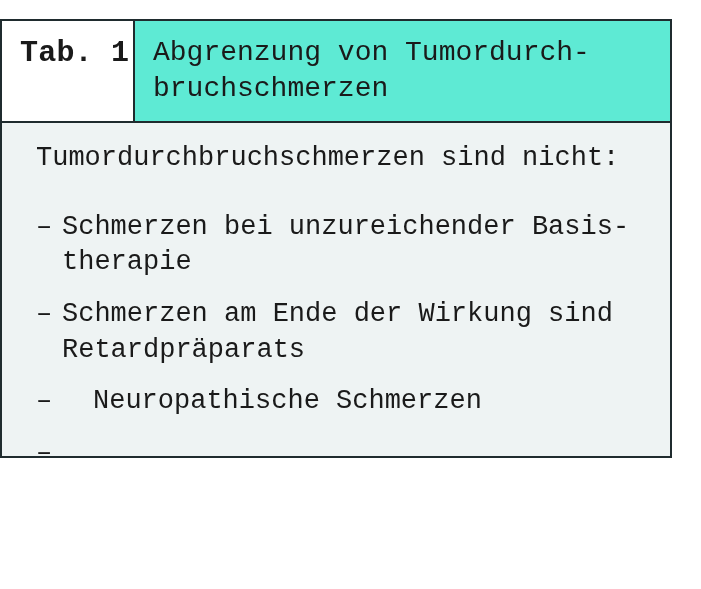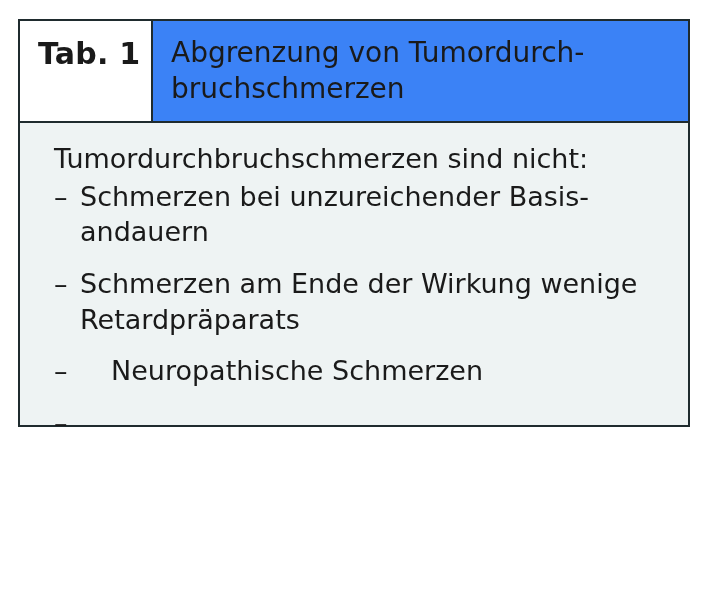--- a/index.html
+++ b/index.html
@@ -10,26 +10,27 @@
   body {
     width: 701px;
     height: 589px;
     font-family: "DejaVu Sans", sans-serif;
     color: #1a1a1a;
     overflow: hidden;
   }
 
   .table-wrap {
     position: absolute;
-    left: 18px;
+    left: 0;
     top: 19px;
     width: 672px;
     box-sizing: border-box;
     border: 2px solid #1f2b2e;
     background: #eef3f3;
+    font-family: Liberation Mono, monospace;
   }
 
   .table-header {
     display: flex;
     align-items: stretch;
     background: #ffffff;
     border-bottom: 2px solid #1f2b2e;
   }
 
   .table-label {
@@ -43,33 +44,33 @@
     background: #ffffff;
     white-space: nowrap;
   }
 
   .table-title {
     flex: 1 1 auto;
     box-sizing: border-box;
     padding: 14px 33px 14px 18px;
     font-size: 28px;
     line-height: 1.28;
-    background: #3b82f6;
+    background: #5eead4;
   }
 
   .table-body {
     box-sizing: border-box;
     padding: 18px 20px 20px 20px;
     background: #eef3f3;
   }
 
   .intro {
     font-size: 27px;
     line-height: 1.3;
-    margin: 0 0 3px 14px;
+    margin: 0 0 34px 14px;
   }
 
   ul.items {
     list-style: none;
     margin: 0;
     padding: 0;
   }
 
   ul.items li {
     position: relative;
@@ -100,25 +101,25 @@
 bruchschmerzen</div>
   </div>
 
   <div class="table-body">
     <p class="intro">Tumordurchbruchschmerzen sind nicht:</p>
 
     <ul class="items">
       <li>
         <span class="dash">–</span>
         <span style="white-space: pre-line;">Schmerzen bei unzureichender Basis-
-andauern</span>
+therapie</span>
       </li>
       <li>
         <span class="dash">–</span>
-        <span style="white-space: pre-line;">Schmerzen am Ende der Wirkung wenige
+        <span style="white-space: pre-line;">Schmerzen am Ende der Wirkung sind
 Retardpräparats</span>
       </li>
       <li>
         <span class="dash">–</span>
         <span style="white-space: pre-line; margin-left: 31px;">Neuropathische Schmerzen</span>
       </li>
       <li>
         <span class="dash">–</span>
       </li>
     </ul>

